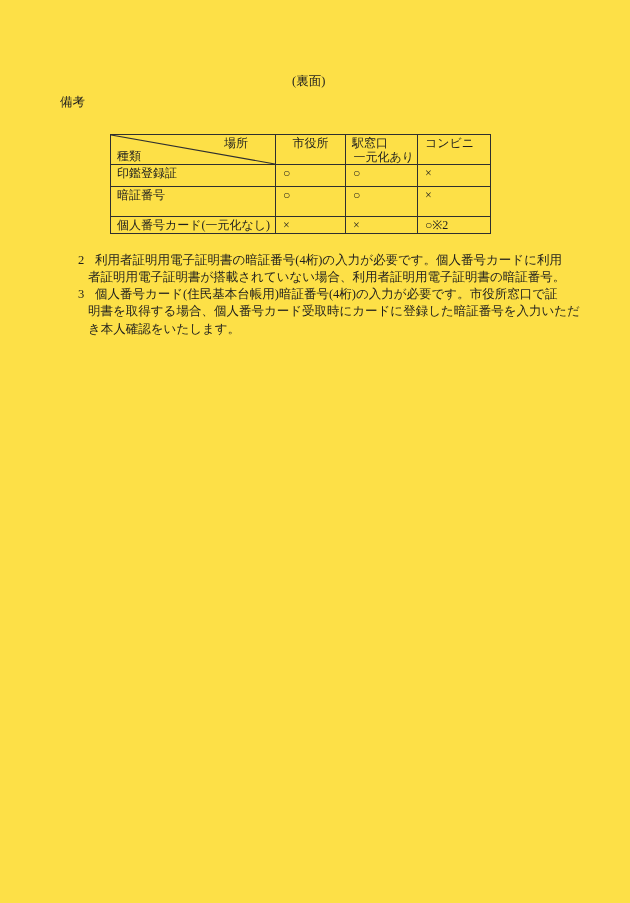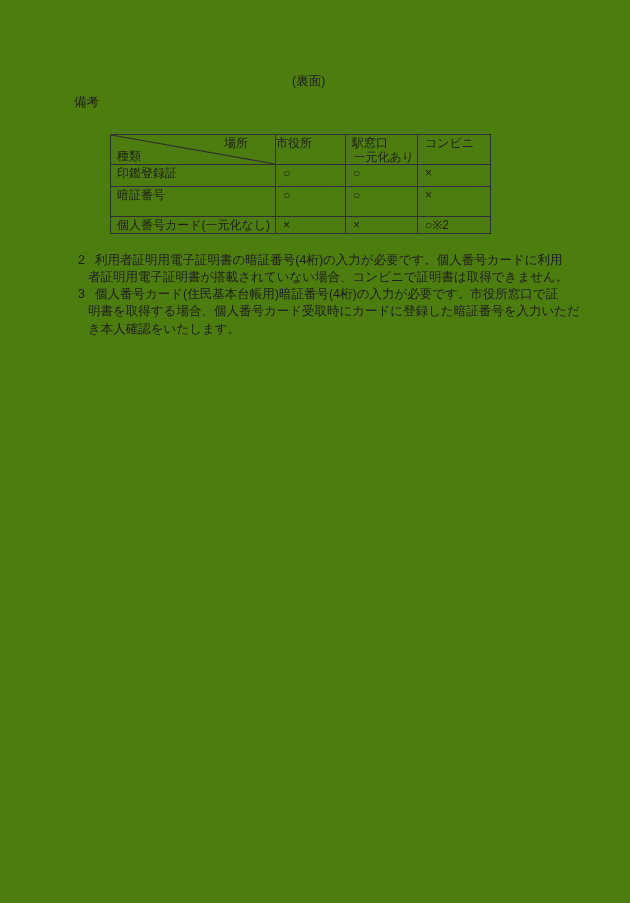--- a/index.html
+++ b/index.html
@@ -4,30 +4,30 @@
 <style>
   html, body {
     margin: 0;
     padding: 0;
     background: #fdfdfd;
   }
   .page {
     position: relative;
     width: 630px;
     height: 903px;
-    background: #4d7c0f;
-    font-family: Liberation Sans, sans-serif;
+    background: #fde047;
+    font-family: Liberation Serif, serif;
     color: #1e1e1e;
     font-size: 12.5px;
     overflow: hidden;
   }
   .abs { position: absolute; white-space: nowrap; line-height: 15px; }
 
   .side-label    { left: 292px; top: 74px; }
-  .remarks-title { left: 74px;  top: 95px; text-align: center; }
+  .remarks-title { left: 60px;  top: 95px; text-align: center; }
 
   .note-line .num {
     display: inline-block;
     width: 17px;
   }
   .note1 { left: 93px; top: 112px; }
 
   .note2-l1 { left: 78px; top: 253px; }
   .note2-l2 { left: 88px; top: 270px; }
   .note3-l1 { left: 78px; top: 287px; }
@@ -79,21 +79,21 @@
     top: 1px;
     right: 27px;
     line-height: 14px;
   }
   .corner-bottom {
     position: absolute;
     bottom: 1px;
     left: 6px;
     line-height: 14px;
   }
-  td.hdr-city { padding-left: 0; }
+  td.hdr-city { text-align: center; padding-left: 0; }
   td.hdr-station { padding-left: 6px; }
   .station-line2 { text-align: right; padding-right: 3px; }
   td.hdr-conv { padding-left: 7px; }
   td.val { padding-left: 7px; }
 </style>
 </head>
 <body>
 
 <div class="page">
 
@@ -146,21 +146,21 @@
         <td class="val">×</td>
         <td class="val">○※2</td>
       </tr>
 
     </tbody>
   </table>
 
   <div class="abs note-line note2-l1">
     <span class="num">2</span><span>利用者証明用電子証明書の暗証番号(4桁)の入力が必要です。個人番号カードに利用</span>
   </div>
-  <div class="abs note2-l2">者証明用電子証明書が搭載されていない場合、コンビニで証明書は取得できません。</div>
+  <div class="abs note2-l2">者証明用電子証明書が搭載されていない場合、利用者証明用電子証明書の暗証番号。</div>
 
   <div class="abs note-line note3-l1">
     <span class="num">3</span><span>個人番号カード(住民基本台帳用)暗証番号(4桁)の入力が必要です。市役所窓口で証</span>
   </div>
   <div class="abs note3-l2">明書を取得する場合、個人番号カード受取時にカードに登録した暗証番号を入力いただ</div>
   <div class="abs note3-l3">き本人確認をいたします。</div>
 
 </div>
 
 </body></html>

